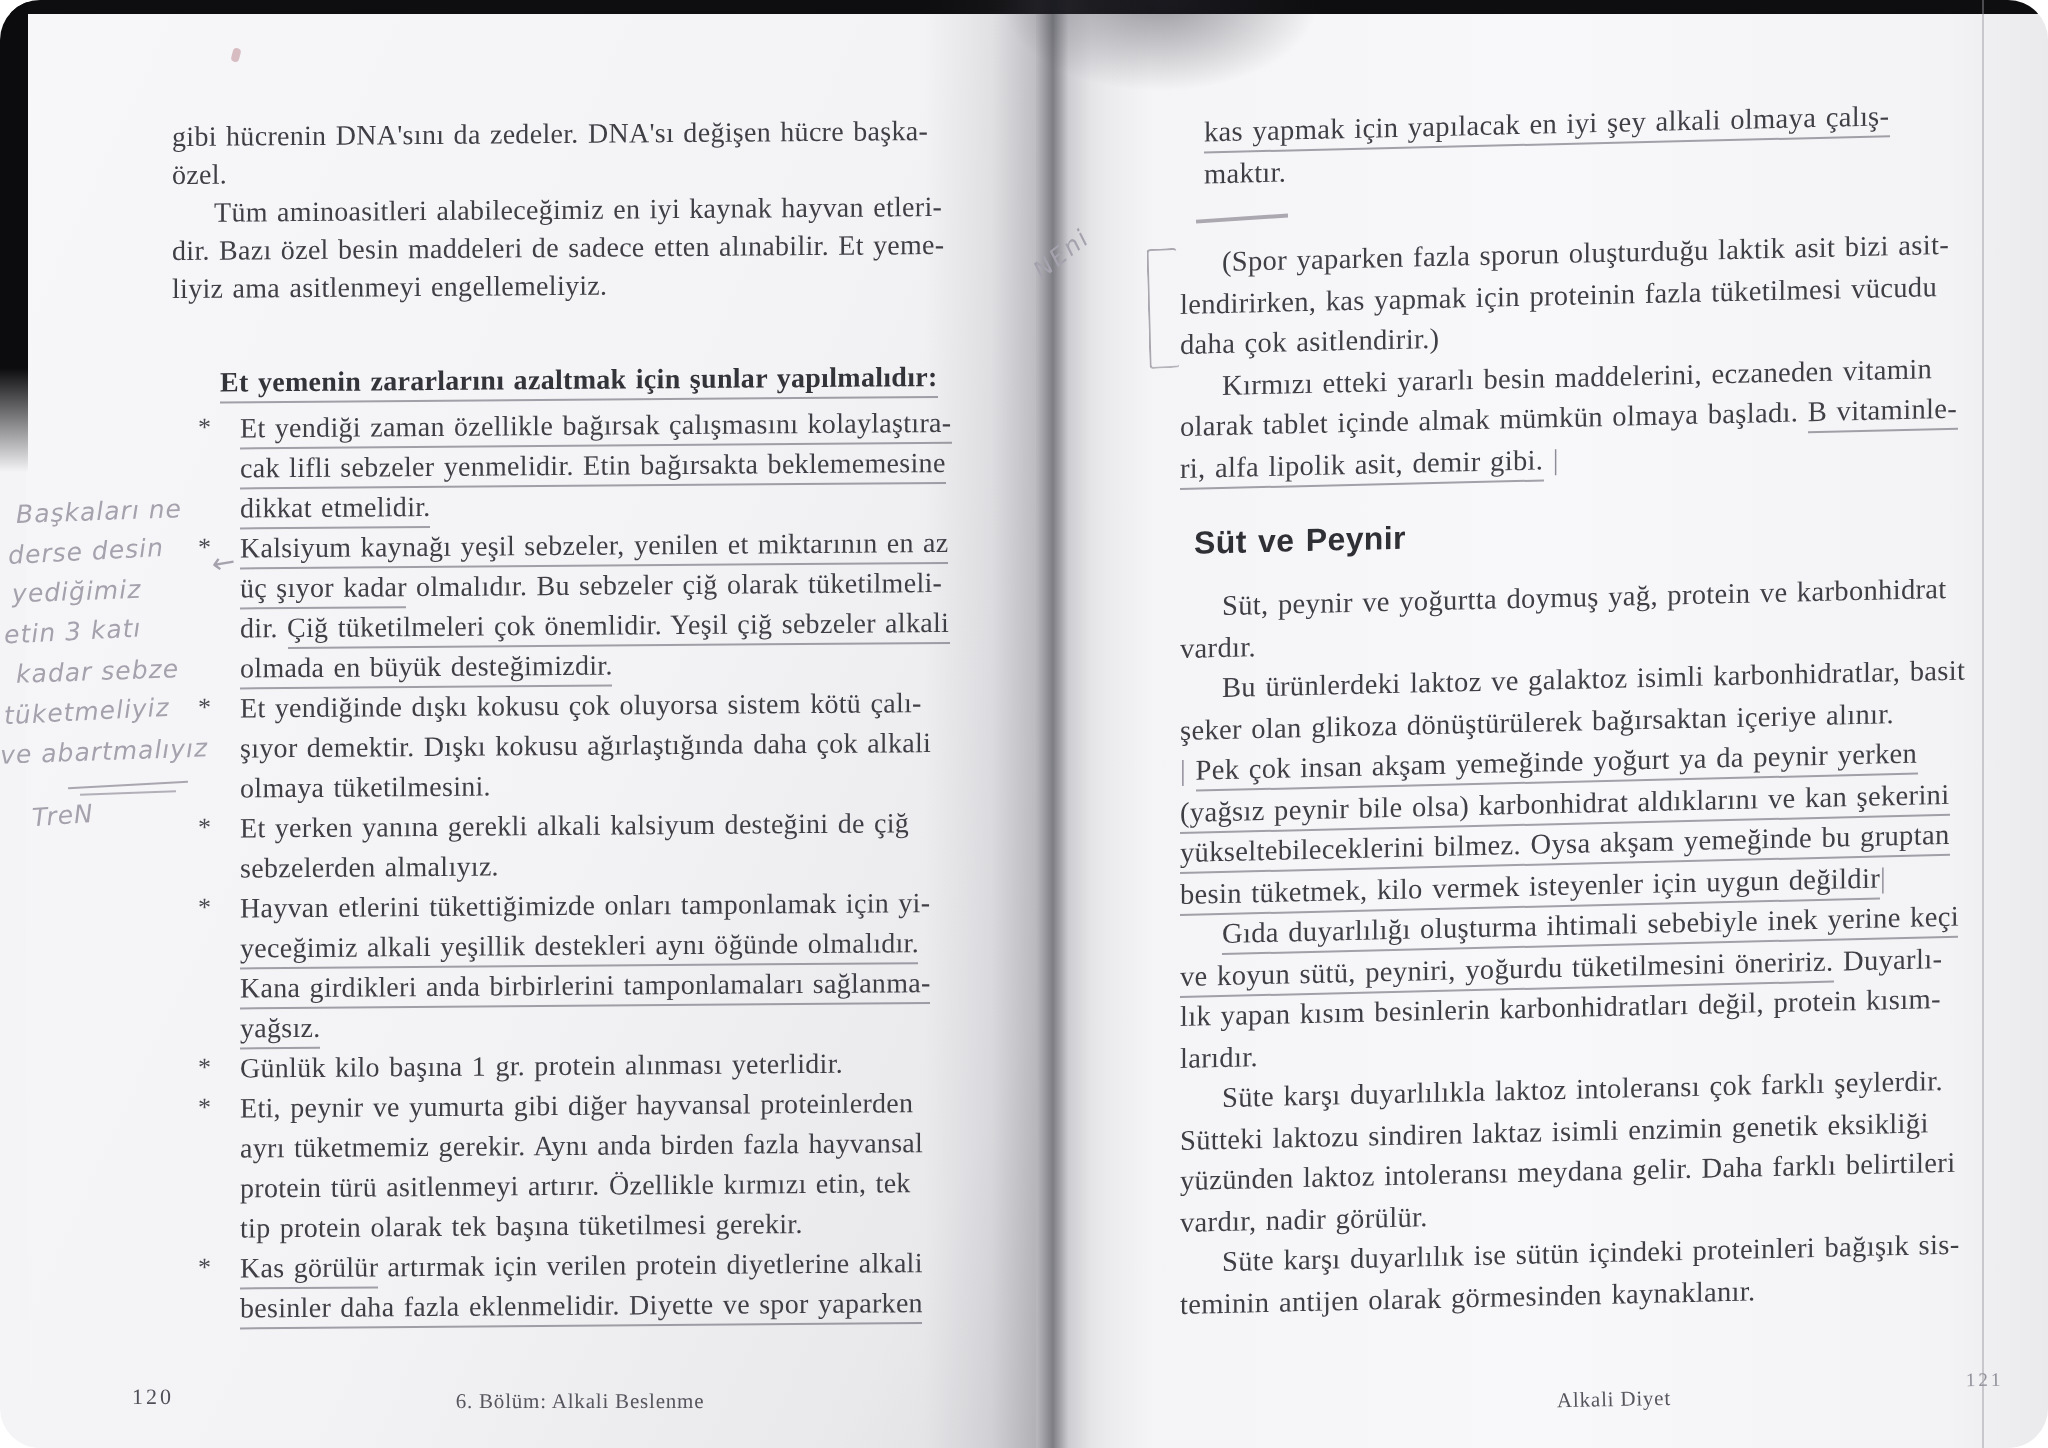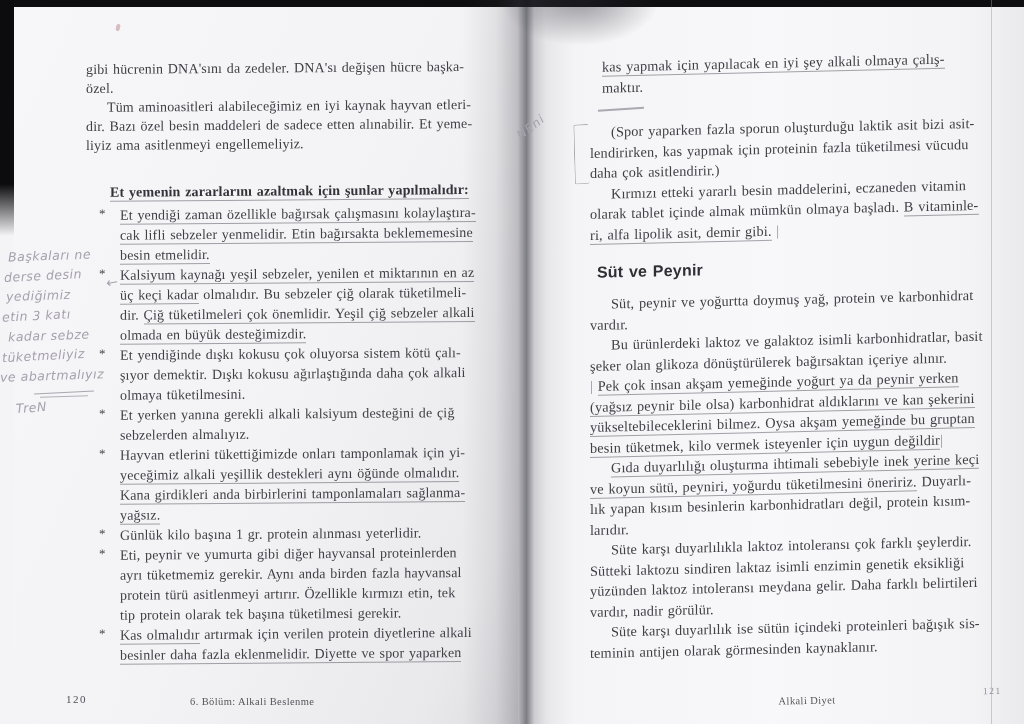--- a/index.html
+++ b/index.html
@@ -1,17 +1,17 @@
 <!DOCTYPE html>
 <html><head>
 <meta charset="utf-8">
 <style>
   html,body{margin:0;padding:0;background:#ffffff;}
   .scan{position:relative;width:1024px;height:724px;overflow:hidden;
-        background:#f4f4f6;font-family:"Liberation Serif","DejaVu Serif",serif;color:#3f3f46;}
+        background:#f4f4f6;font-family:"Liberation Serif","DejaVu Serif",serif;color:#3f3f46;border-radius:20px;}
   
   .tone-left{position:absolute;left:13px;top:7px;width:505px;height:717px;
       background:linear-gradient(115deg,#f7f7f9 0%,#f3f3f5 55%,#e9e9ec 88%,#dddde0 100%);}
   .tone-right{position:absolute;left:518px;top:0;width:506px;height:724px;
       background:linear-gradient(to right,#e7e7ea 0%,#f4f4f6 7%,#f8f8fa 50%,#f3f3f5 90%,#eaeaed 100%);}
   .top-strip{position:absolute;left:0;top:0;width:1024px;height:7px;background:#0e0e10;}
   .left-wedge{position:absolute;left:0;top:0;width:14px;height:236px;
       background:linear-gradient(to bottom,#0c0c0e 0%,#0c0c0e 78%,rgba(12,12,14,0) 100%);}
   .spine-shadow{position:absolute;left:462px;top:0;width:113px;height:724px;
       background:linear-gradient(to right,rgba(0,0,0,0) 0%,rgba(70,70,80,.10) 30%,rgba(70,70,80,.30) 50%,rgba(35,35,45,.55) 57%,rgba(90,90,100,.22) 64%,rgba(120,120,130,.10) 74%,rgba(0,0,0,0) 100%);}
@@ -52,21 +52,21 @@
   .squig1{position:absolute;left:34px;top:392px;width:60px;border-top:1.6px solid rgba(150,146,158,.8);transform:rotate(-3deg);}
   .squig2{position:absolute;left:40px;top:396px;width:48px;border-top:1.6px solid rgba(150,146,158,.7);transform:rotate(-2deg);}
   .scribble{position:absolute;left:515px;top:120px;font-size:12px;transform:rotate(-38deg);letter-spacing:1px;}
   .speck{position:absolute;left:116px;top:24px;width:4px;height:7px;border-radius:2px;
       background:rgba(190,140,150,.55);transform:rotate(15deg);}
   
   .footer-num{position:absolute;font-size:11px;letter-spacing:1.5px;color:#50505a;}
   .footer-num.fleft{left:66px;top:693px;}
   .footer-num.fright{left:983px;top:686px;font-size:9.5px;color:#90909a;transform:rotate(-1deg);}
   .footer-chap{position:absolute;font-size:10.5px;letter-spacing:.4px;color:#55555d;}
-  .footer-chap.fleft{left:190px;top:696px;width:200px;}
+  .footer-chap.fleft{left:190px;top:696px;width:200px;text-align:center;}
   .footer-chap.fright{left:752px;top:695px;width:110px;text-align:center;transform:rotate(-1.2deg);}
 </style>
 </head>
 <body>
 
 <div class="scan">
   <div class="tone-left"></div>
   <div class="tone-right"></div>
   <div class="top-strip"></div>
   <div class="left-wedge"></div>
@@ -84,26 +84,26 @@
         <div class="line"><span class="">liyiz ama asitlenmeyi engellemeliyiz.</span></div>
       </div>
     <div class="lheading">
         <div class="line"><span class="u b ">Et yemenin zararlarını azaltmak için şunlar yapılmalıdır:</span></div>
       </div>
     <div class="list">
         <div class="li">
           <span class="marker">*</span>
           <div class="line"><span class="u ">Et yendiği zaman özellikle bağırsak çalışmasını kolaylaştıra-</span></div>
           <div class="line"><span class="u ">cak lifli sebzeler yenmelidir. Etin bağırsakta beklememesine</span></div>
-          <div class="line"><span class="u ">besin etmelidir.</span></div>
+          <div class="line"><span class="u ">dikkat etmelidir.</span></div>
         </div>
         <div class="li">
           <span class="marker">*</span>
           <div class="line"><span class="u ">Kalsiyum kaynağı yeşil sebzeler, yenilen et miktarının en az</span></div>
-          <div class="line"><span class="u ">üç keçi kadar</span><span class=""> olmalıdır. Bu sebzeler çiğ olarak tüketilmeli-</span></div>
+          <div class="line"><span class="u ">üç şıyor kadar</span><span class=""> olmalıdır. Bu sebzeler çiğ olarak tüketilmeli-</span></div>
           <div class="line"><span class="">dir. </span><span class="u ">Çiğ tüketilmeleri çok önemlidir. Yeşil çiğ sebzeler alkali</span></div>
           <div class="line"><span class="u ">olmada en büyük desteğimizdir.</span></div>
         </div>
         <div class="li">
           <span class="marker">*</span>
           <div class="line"><span class="">Et yendiğinde dışkı kokusu çok oluyorsa sistem kötü çalı-</span></div>
           <div class="line"><span class="">şıyor demektir. Dışkı kokusu ağırlaştığında daha çok alkali</span></div>
           <div class="line"><span class="">olmaya tüketilmesini.</span></div>
         </div>
         <div class="li">
@@ -124,21 +124,21 @@
         </div>
         <div class="li">
           <span class="marker">*</span>
           <div class="line"><span class="">Eti, peynir ve yumurta gibi diğer hayvansal proteinlerden</span></div>
           <div class="line"><span class="">ayrı tüketmemiz gerekir. Aynı anda birden fazla hayvansal</span></div>
           <div class="line"><span class="">protein türü asitlenmeyi artırır. Özellikle kırmızı etin, tek</span></div>
           <div class="line"><span class="">tip protein olarak tek başına tüketilmesi gerekir.</span></div>
         </div>
         <div class="li">
           <span class="marker">*</span>
-          <div class="line"><span class="u ">Kas olmalıdır</span><span class=""> artırmak için verilen protein diyetlerine alkali</span></div>
+          <div class="line"><span class="u ">Kas görülür</span><span class=""> artırmak için verilen protein diyetlerine alkali</span></div>
           <div class="line"><span class="u ">besinler daha fazla eklenmelidir. Diyette ve spor yaparken</span></div>
         </div>
       </div>
   </div>
 
   <div id="margin-note">
       <div class="hand hand-line" style="left: 8px; top: 248px; transform: rotate(-2deg);">Başkaları ne</div>
       <div class="hand hand-line" style="left: 4px; top: 268px; transform: rotate(-3deg);">derse desin</div>
       <div class="hand hand-line" style="left: 6px; top: 288px; transform: rotate(-2deg);">yediğimiz</div>
       <div class="hand hand-line" style="left: 2px; top: 308px; transform: rotate(-3deg);">etin 3 katı</div>

